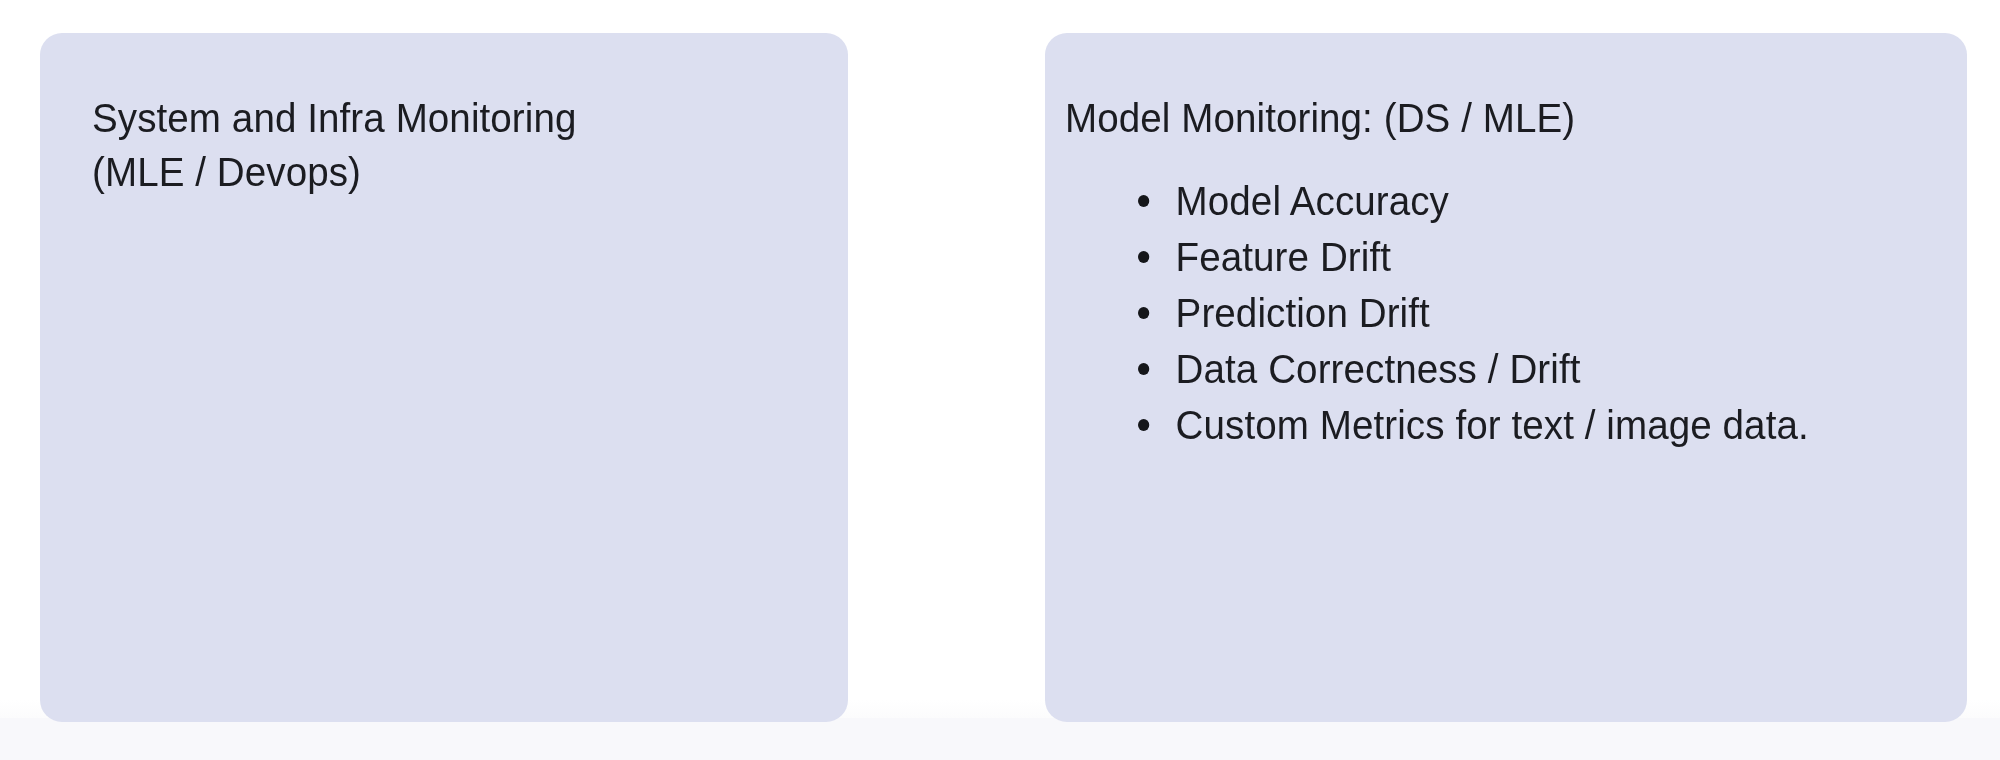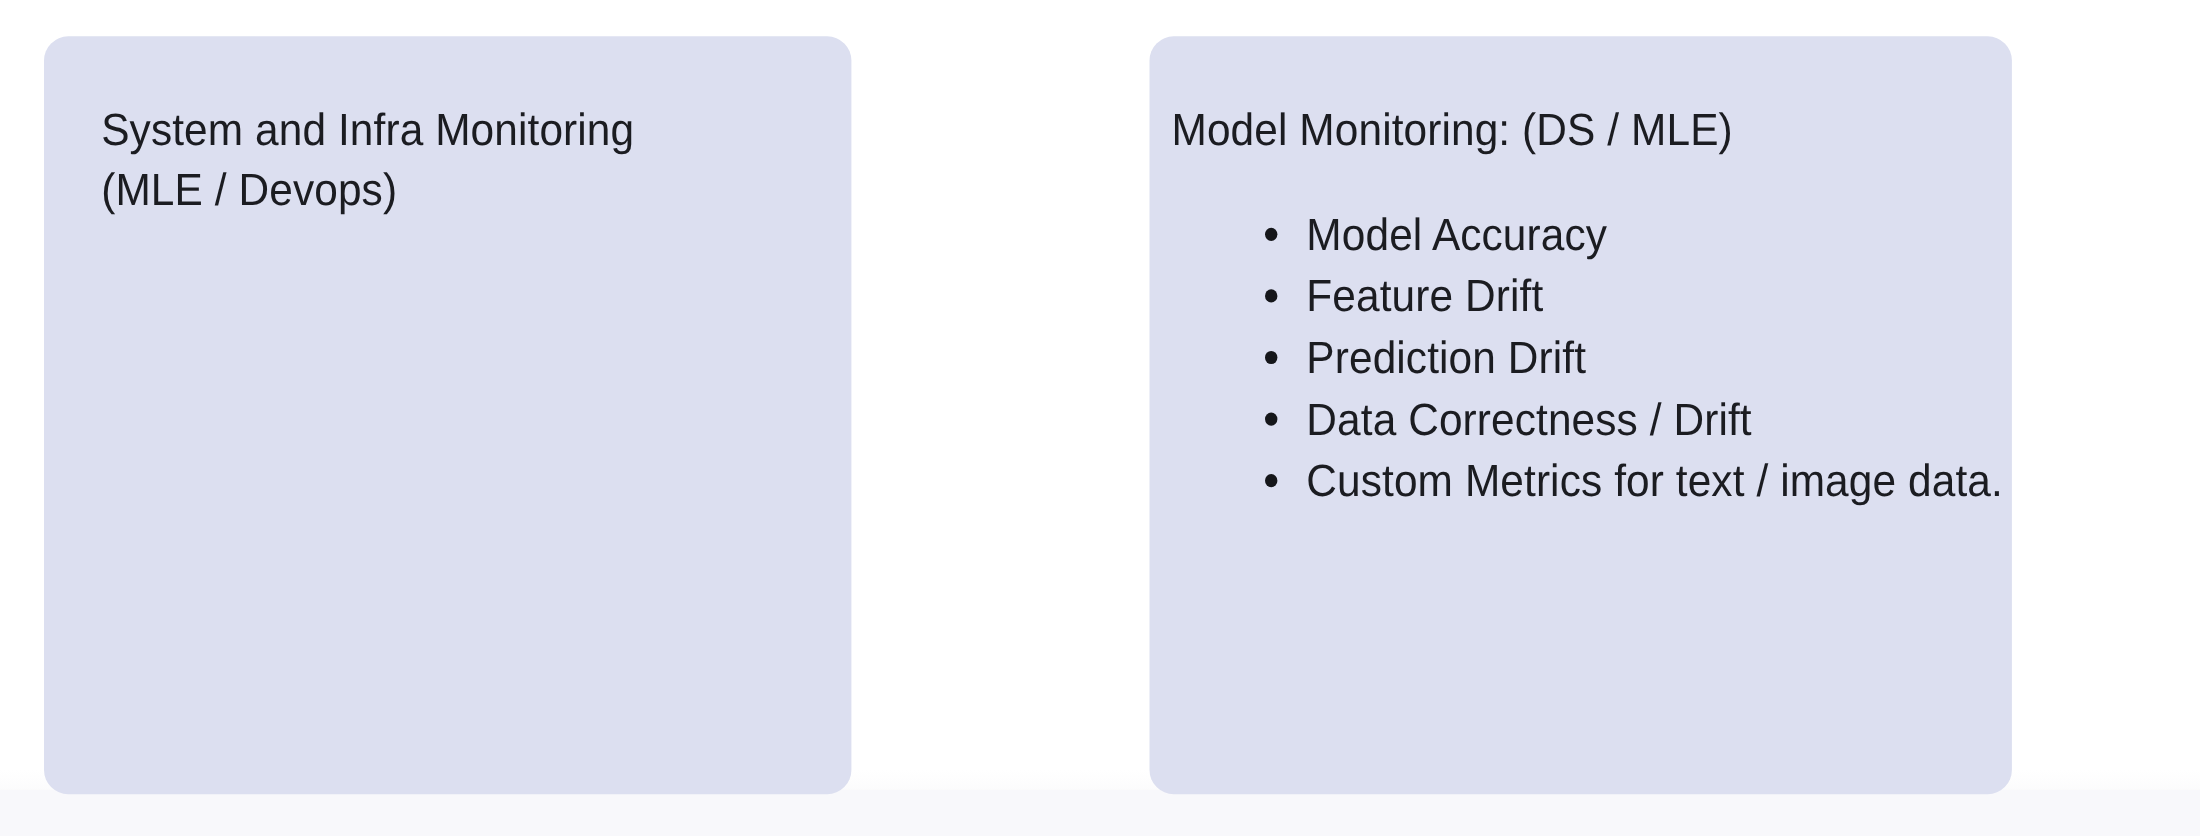--- a/index.html
+++ b/index.html
@@ -51,26 +51,26 @@
     top: 33px;
     height: 689px;
     background: #dcdff0;
     border-radius: 22px;
     box-sizing: border-box;
     padding: 0;
   }
 
   .card-left {
     left: 40px;
-    width: 734px;
+    width: 808px;
   }
 
   .card-right {
     left: 1045px;
-    width: 784px;
+    width: 922px;
   }
 
   .card-inner {
     position: absolute;
     left: 0;
     top: 0;
     right: 0;
     bottom: 0;
   }
 
@@ -94,21 +94,21 @@
   }
 
   .card-right .card-title {
     left: 20px;
     top: 58px;
     width: 840px;
   }
 
   .bullet-list {
     position: absolute;
-    margin: 12px;
+    margin: 0;
     padding: 0;
     list-style: none;
   }
 
   .card-left .bullet-list {
     left: 100px;
     top: 232px;
     width: 800px;
   }
 

